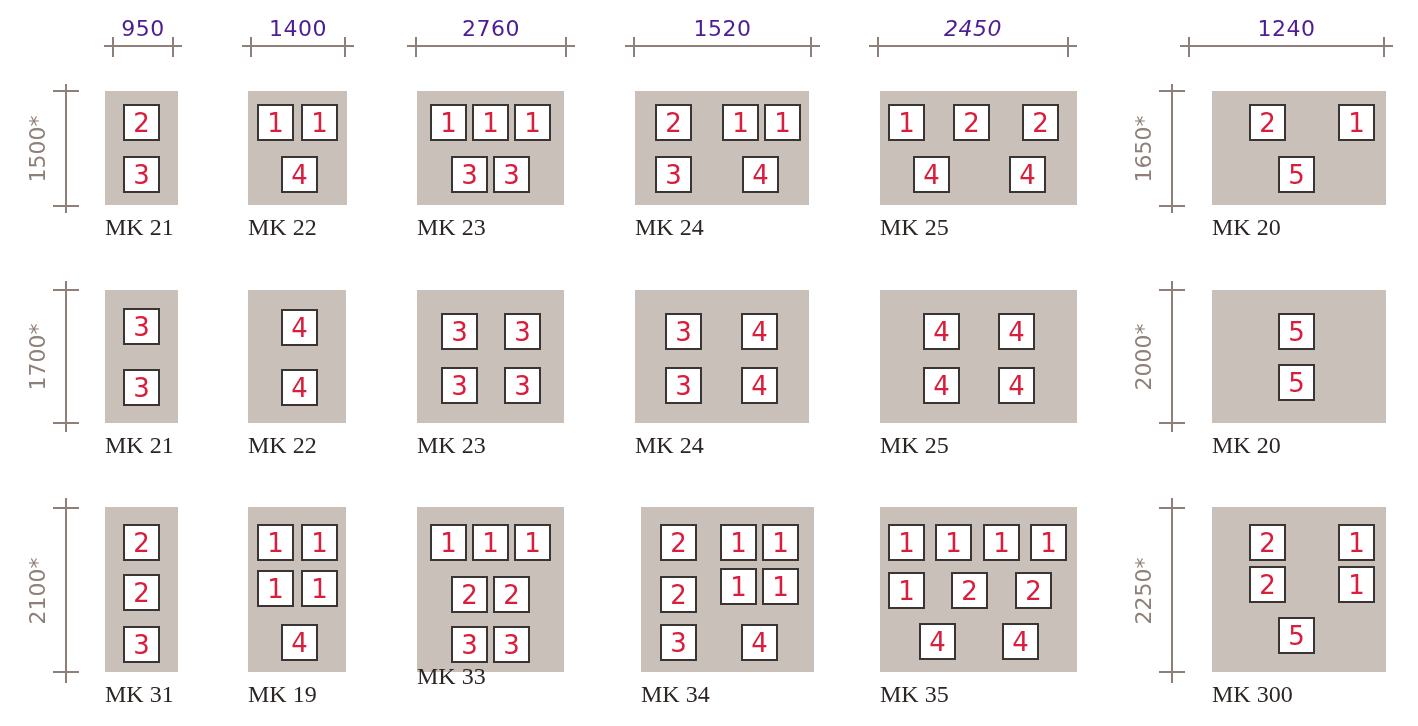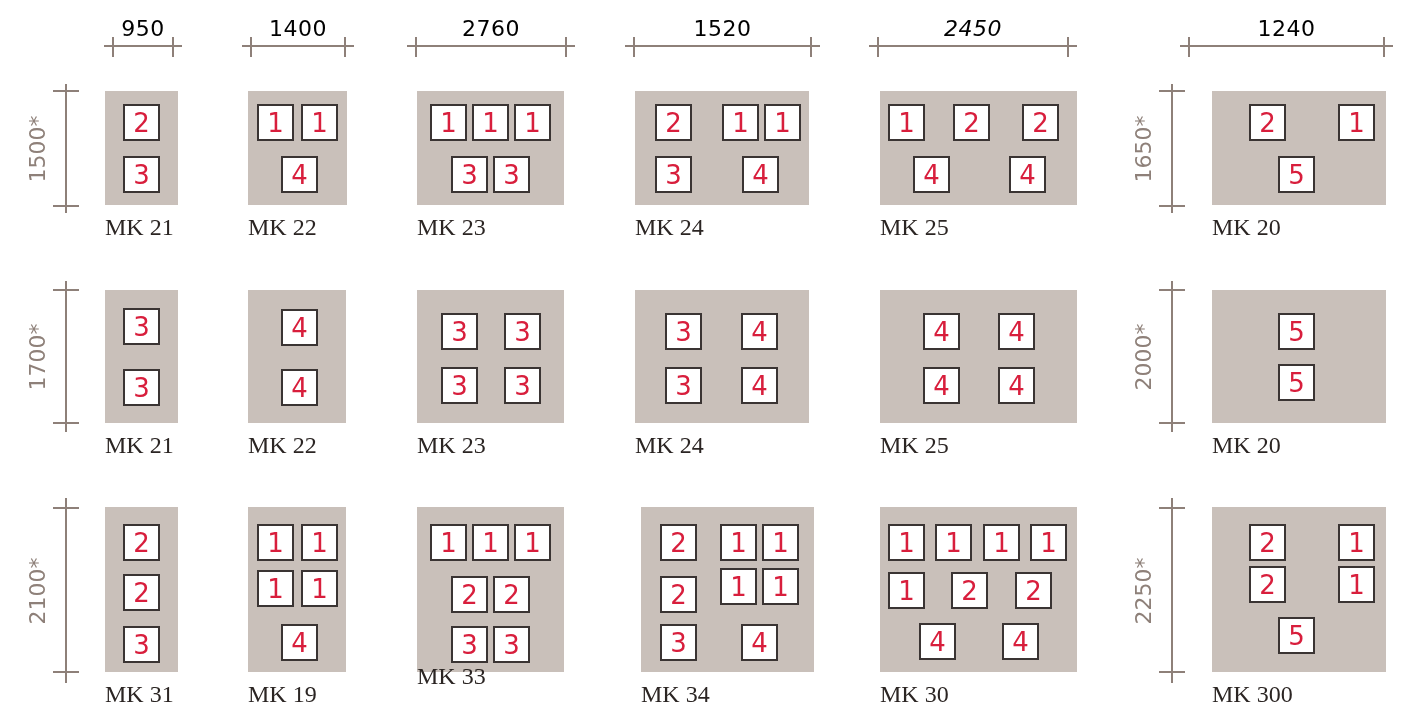--- a/index.html
+++ b/index.html
@@ -15,21 +15,21 @@
     }
     .label {
       position: absolute; font-family: "Liberation Serif", "DejaVu Serif", serif;
       font-size: 24px; color: #2b2523; white-space: nowrap; line-height: 1;
     }
     .hdim { position: absolute; height: 20px; }
     .hdim .line { position: absolute; left: 0; right: 0; top: 14px; height: 2px; background: #8e8079; }
     .hdim .tick { position: absolute; top: 6px; width: 2px; height: 20px; background: #8e8079; }
     .hdim .txt {
       position: absolute; left: 0; right: 0; top: -15px; text-align: center;
-      font-family: "DejaVu Sans", sans-serif; font-size: 22px; color: #000000; letter-spacing: 0.5px;
+      font-family: "DejaVu Sans", sans-serif; font-size: 22px; color: #4c1d95; letter-spacing: 0.5px;
     }
     .vdim { position: absolute; width: 30px; }
     .vdim .line { position: absolute; top: 0; bottom: 0; left: 14px; width: 2px; background: #8e8079; }
     .vdim .tick { position: absolute; left: 2px; width: 26px; height: 2px; background: #8e8079; }
     .vdim .txt {
       position: absolute; font-family: "DejaVu Sans", sans-serif; font-size: 22px; color: #8e8079;
       transform: rotate(-90deg); transform-origin: center center; white-space: nowrap;
       width: 90px; text-align: center; height: 26px; line-height: 26px;
     }
   </style>
@@ -213,21 +213,21 @@
       <div class="panel" style="left: 880px; top: 507px; width: 197px; height: 165px;"></div>
       <div class="box" style="left: 888px; top: 524px; width: 37px; height: 37px;">1</div>
       <div class="box" style="left: 935px; top: 524px; width: 37px; height: 37px;">1</div>
       <div class="box" style="left: 983px; top: 524px; width: 37px; height: 37px;">1</div>
       <div class="box" style="left: 1030px; top: 524px; width: 37px; height: 37px;">1</div>
       <div class="box" style="left: 888px; top: 572px; width: 37px; height: 37px;">1</div>
       <div class="box" style="left: 951px; top: 572px; width: 37px; height: 37px;">2</div>
       <div class="box" style="left: 1015px; top: 572px; width: 37px; height: 37px;">2</div>
       <div class="box" style="left: 919px; top: 623px; width: 37px; height: 37px;">4</div>
       <div class="box" style="left: 1002px; top: 623px; width: 37px; height: 37px;">4</div>
-      <div class="label" style="left: 880px; top: 682px;">MK 30</div>
+      <div class="label" style="left: 880px; top: 682px;">MK 35</div>
       <div class="panel" style="left: 1212px; top: 507px; width: 174px; height: 165px;"></div>
       <div class="box" style="left: 1249px; top: 524px; width: 37px; height: 37px;">2</div>
       <div class="box" style="left: 1338px; top: 524px; width: 37px; height: 37px;">1</div>
       <div class="box" style="left: 1249px; top: 566px; width: 37px; height: 37px;">2</div>
       <div class="box" style="left: 1338px; top: 566px; width: 37px; height: 37px;">1</div>
       <div class="box" style="left: 1278px; top: 617px; width: 37px; height: 37px;">5</div>
       <div class="label" style="left: 1212px; top: 682px;">MK 300</div>
     </div>
 </div>
 

